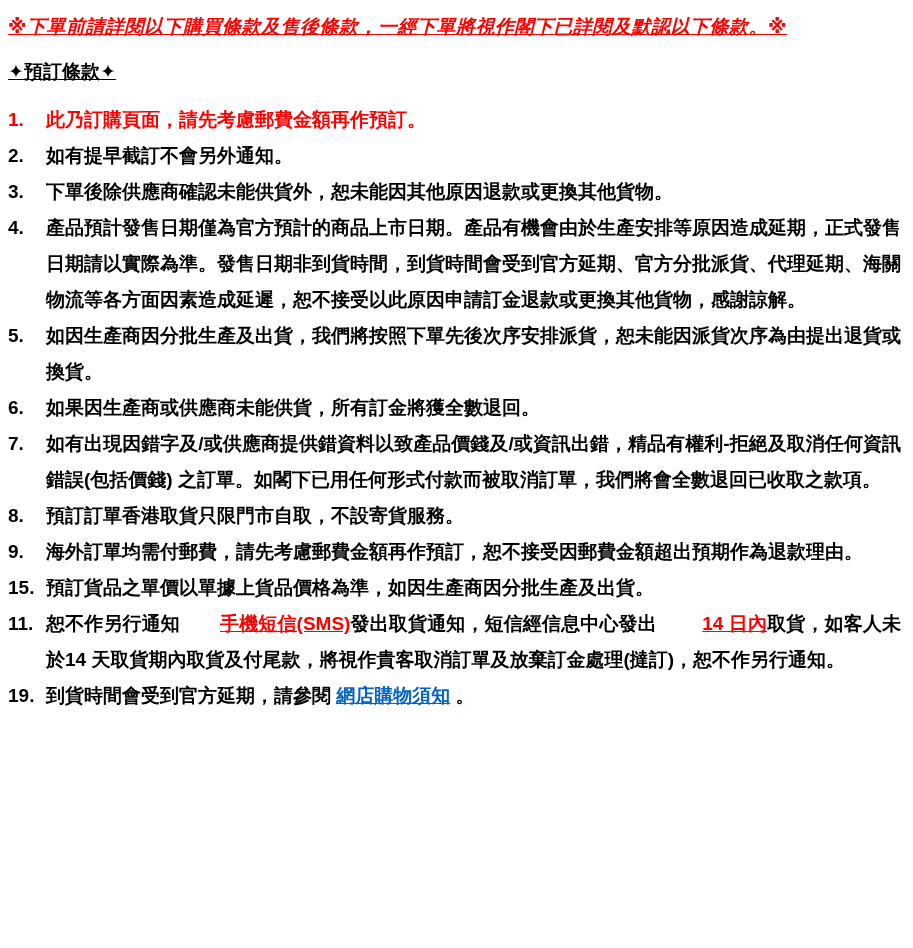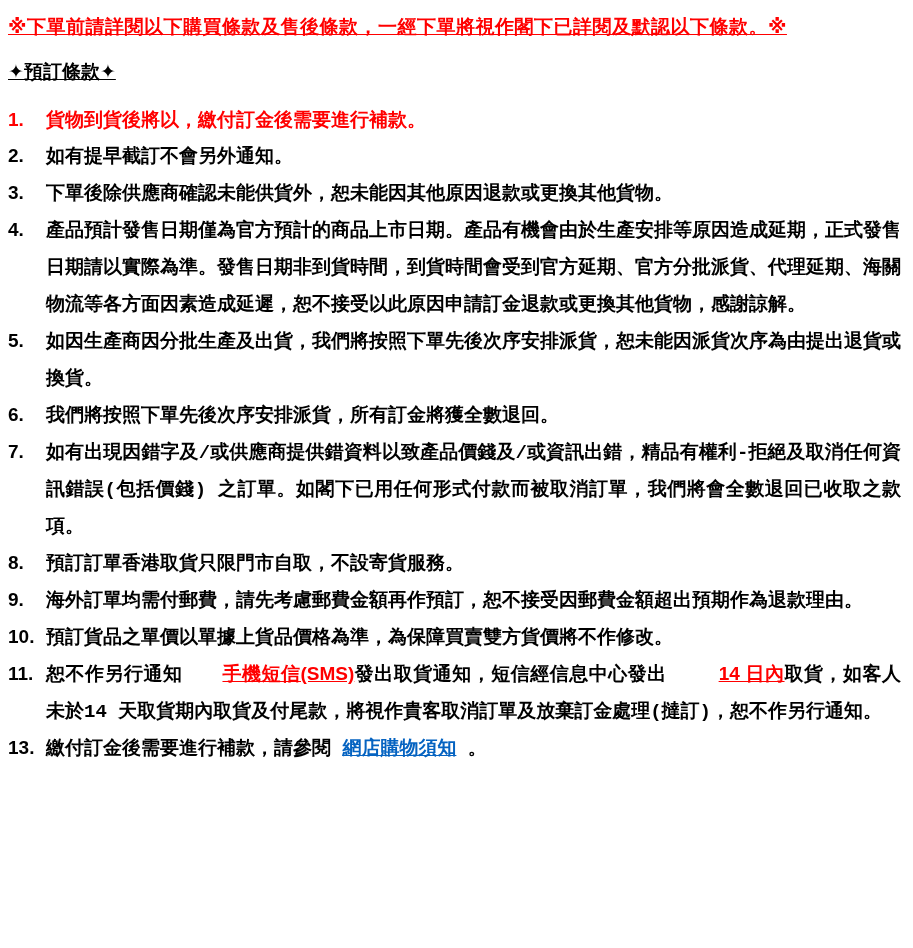--- a/index.html
+++ b/index.html
@@ -22,20 +22,21 @@
     width: 913px;
     min-height: 948px;
     padding: 8px 12px 10px 8px;
   }
   .notice {
     color: var(--red);
     text-decoration: underline;
     line-height: 1.55;
     margin: 4px 0 18px 0;
     letter-spacing: 0.5px;
+    font-style: italic;
   }
   .section-title {
     color: #000;
     text-decoration: underline;
     line-height: 1.4;
     margin: 11px 0 16px 0;
   }
   .terms-list {
     width: 100%;
   }
@@ -45,21 +46,21 @@
     line-height: 36px;
     text-align: justify;
   }
   .num {
     flex: 0 0 38px;
     white-space: nowrap;
   }
   .txt {
     flex: 1 1 auto;
   }
-  .seg.plain { color: #000; font-family: Liberation Mono, monospace; }
+  .seg.plain { color: #000; }
   .seg.red { color: var(--red); }
   .seg.red-underline {
     color: var(--red);
     text-decoration: underline;
     margin-left: 40px;
   }
   a.seg.link {
     color: var(--link);
     text-decoration: underline;
     font-weight: 700;
@@ -71,60 +72,60 @@
 <body>
 
 <div class="page">
   <div class="notice">※下單前請詳閱以下購買條款及售後條款，一經下單將視作閣下已詳閱及默認以下條款。※</div>
 
   <div class="section-title">✦預訂條款✦</div>
 
   <div class="terms-list">
       <div class="term red">
         <span class="num">1.</span>
-        <span class="txt"><span class="seg red">貨物到貨後將以，繳付訂金後需要進行補款。</span></span>
+        <span class="txt"><span class="seg red">此乃訂購頁面，請先考慮郵費金額再作預訂。</span></span>
       </div>
       <div class="term">
         <span class="num">2.</span>
         <span class="txt"><span class="seg plain">如有提早截訂不會另外通知。</span></span>
       </div>
       <div class="term">
         <span class="num">3.</span>
         <span class="txt"><span class="seg plain">下單後除供應商確認未能供貨外，恕未能因其他原因退款或更換其他貨物。</span></span>
       </div>
       <div class="term">
         <span class="num">4.</span>
         <span class="txt"><span class="seg plain">產品預計發售日期僅為官方預計的商品上市日期。產品有機會由於生產安排等原因造成延期，正式發售日期請以實際為準。發售日期非到貨時間，到貨時間會受到官方延期、官方分批派貨、代理延期、海關物流等各方面因素造成延遲，恕不接受以此原因申請訂金退款或更換其他貨物，感謝諒解。</span></span>
       </div>
       <div class="term">
         <span class="num">5.</span>
         <span class="txt"><span class="seg plain">如因生產商因分批生產及出貨，我們將按照下單先後次序安排派貨，恕未能因派貨次序為由提出退貨或換貨。</span></span>
       </div>
       <div class="term">
         <span class="num">6.</span>
-        <span class="txt"><span class="seg plain">我們將按照下單先後次序安排派貨，所有訂金將獲全數退回。</span></span>
+        <span class="txt"><span class="seg plain">如果因生產商或供應商未能供貨，所有訂金將獲全數退回。</span></span>
       </div>
       <div class="term">
         <span class="num">7.</span>
         <span class="txt"><span class="seg plain">如有出現因錯字及/或供應商提供錯資料以致產品價錢及/或資訊出錯，精品有權利-拒絕及取消任何資訊錯誤(包括價錢) 之訂單。如閣下已用任何形式付款而被取消訂單，我們將會全數退回已收取之款項。</span></span>
       </div>
       <div class="term">
         <span class="num">8.</span>
         <span class="txt"><span class="seg plain">預訂訂單香港取貨只限門市自取，不設寄貨服務。</span></span>
       </div>
       <div class="term">
         <span class="num">9.</span>
         <span class="txt"><span class="seg plain">海外訂單均需付郵費，請先考慮郵費金額再作預訂，恕不接受因郵費金額超出預期作為退款理由。</span></span>
       </div>
       <div class="term">
-        <span class="num">10.</span>
-        <span class="txt"><span class="seg plain">預訂貨品之單價以單據上貨品價格為準，為保障買賣雙方貨價將不作修改。</span></span>
+        <span class="num">15.</span>
+        <span class="txt"><span class="seg plain">預訂貨品之單價以單據上貨品價格為準，如因生產商因分批生產及出貨。</span></span>
       </div>
       <div class="term">
         <span class="num">11.</span>
         <span class="txt"><span class="seg plain">恕不作另行通知</span><span class="seg red-underline">手機短信(SMS)</span><span class="seg plain">發出取貨通知，短信經信息中心發出 </span><span class="seg red-underline">14 日內</span><span class="seg plain">取貨，如客人未於14 天取貨期內取貨及付尾款，將視作貴客取消訂單及放棄訂金處理(撻訂)，恕不作另行通知。</span></span>
       </div>
       <div class="term">
-        <span class="num">13.</span>
-        <span class="txt"><span class="seg plain">繳付訂金後需要進行補款，請參閱 </span><a class="seg link" href="#">網店購物須知</a><span class="seg plain"> 。</span></span>
+        <span class="num">19.</span>
+        <span class="txt"><span class="seg plain">到貨時間會受到官方延期，請參閱 </span><a class="seg link" href="#">網店購物須知</a><span class="seg plain"> 。</span></span>
       </div>
     </div>
 </div>
 
 </body></html>

